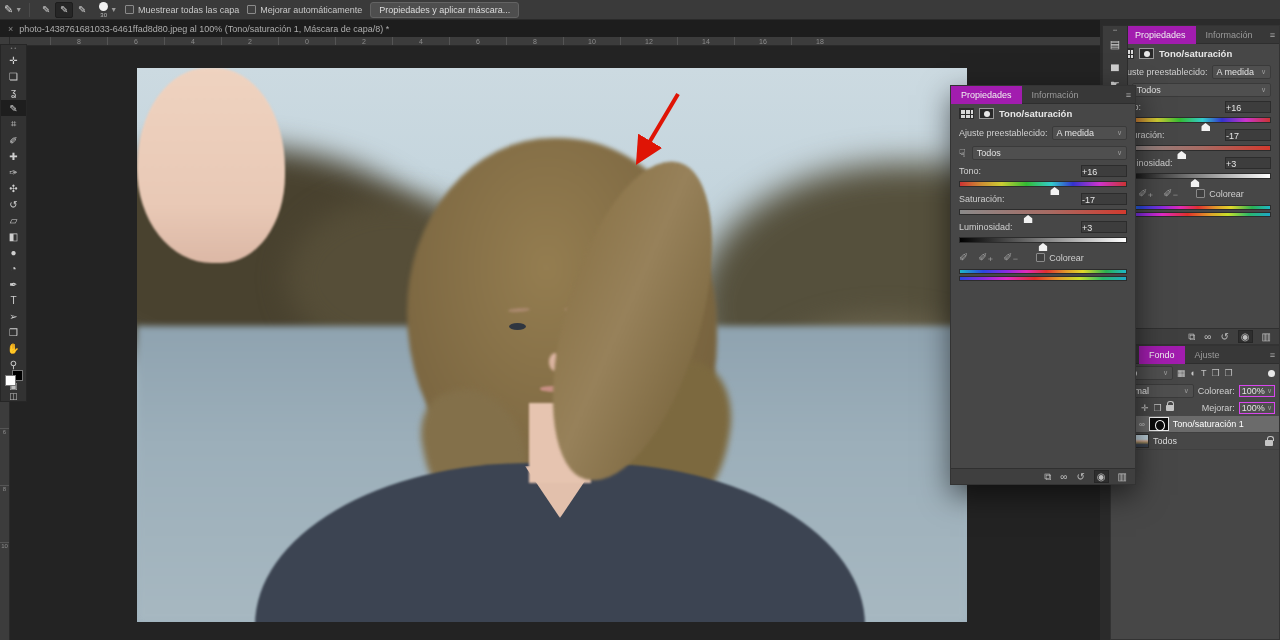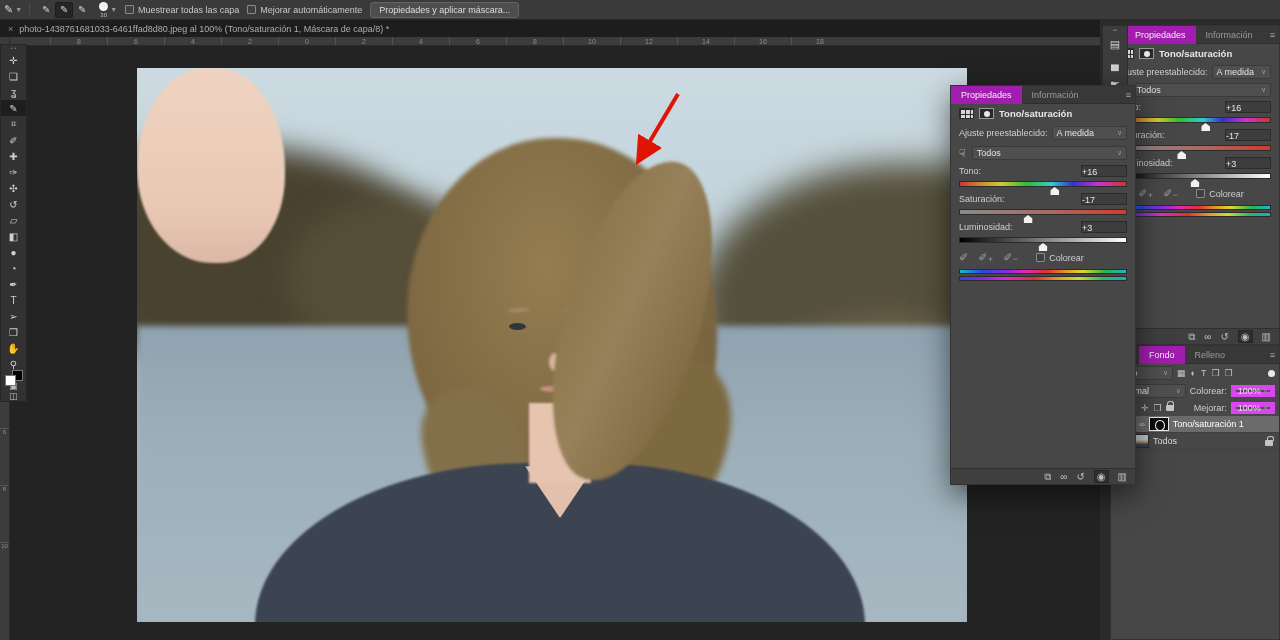--- a/index.html
+++ b/index.html
@@ -151,21 +151,21 @@
   #dock-props .panel-tabs { padding-left:14px; }
   #dock-props .spacer { flex:1; }
 
   
   #dock-capas { position:absolute; left:1110px; top:345px; width:170px; height:295px; background:#474747;
     border:1px solid #333; z-index:1; }
   #dock-capas .panel-tabs { padding-left:28px; }
   .lr { display:flex; align-items:center; gap:4px; padding:2px 4px; font-size:9px; color:#cfcfcf; }
   .licons { display:flex; gap:5px; font-size:9px; color:#c5c5c5; align-items:center; }
   .filter-dot { width:7px; height:7px; border-radius:50%; background:#e8e8e8; margin-left:auto; }
-  .opbox { background:#4f4f4f; border:5px solid #d946ef; padding:0 2px; height:12px; line-height:12px;
+  .opbox { background:#4f4f4f; border:1px solid #d946ef; padding:0 2px; height:12px; line-height:12px;
     display:flex; align-items:center; color:#e2e2e2; }
   .lock-glyph { position:relative; width:8px; height:6px; background:#c5c5c5; border-radius:1px; margin-top:3px; }
   .lock-glyph::before { content:""; position:absolute; left:1.5px; top:-4px; width:5px; height:4px;
     border:1px solid #c5c5c5; border-bottom:none; border-radius:3px 3px 0 0; }
   .layer-row { display:flex; align-items:center; gap:4px; height:17px; padding:0 4px; font-size:9px;
     color:#ddd; border-bottom:1px solid #404040; }
   .layer-row.selected { background:#6b6b6b; color:#fff; }
   .eye-glyph { font-size:9px; color:#ddd; width:10px; }
   .adj-thumb { font-size:10px; color:#e8e8e8; }
   .link-glyph { font-size:8px; color:#ccc; }
@@ -451,21 +451,21 @@
         <span>↺</span>
         <span class="pressed">◉</span>
         <span>▥</span>
       </div>
   </div>
 </div>
 
 <div id="dock-capas">
   <div class="panel-tabs">
     <span class="ptab active">Fondo</span>
-    <span class="ptab">Relleno</span>
+    <span class="ptab">Ajuste</span>
     <span class="pmenu">≡</span>
   </div>
   <div class="panel-body">
     <div class="lr">
       <span class="dropdown" style="width:58px">
         <span>Tipo</span>
           <span class="chev">∨</span>
       </span>
       <span class="licons">
 

